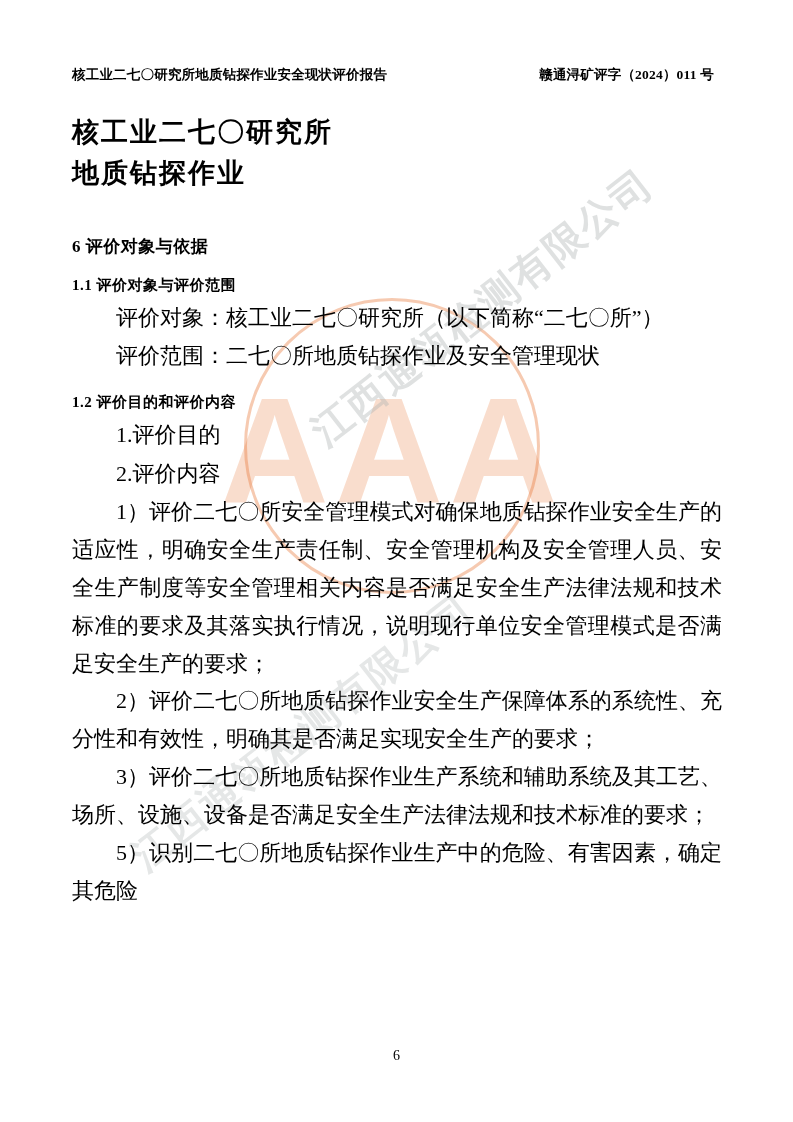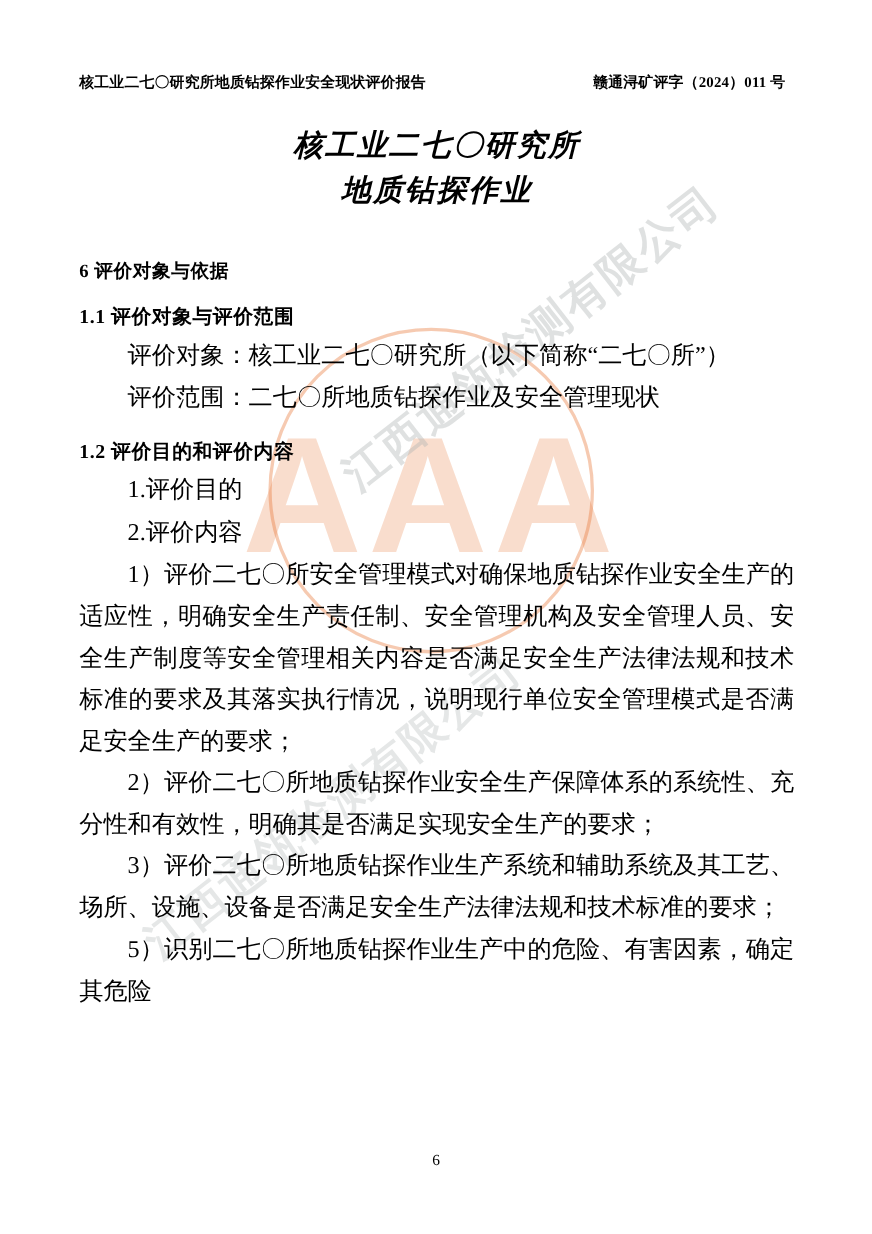--- a/index.html
+++ b/index.html
@@ -104,24 +104,23 @@
   }
   
   .content {
     position: absolute;
     top: 112px;
     left: 72px;
     width: 650px;
     z-index: 1;
   }
   .doc-title {
-    text-align: center;
+    text-align: left;
     font-weight: 700;
     line-height: 1.5;
-    font-style: italic;
   }
   .doc-title .t1 {
     font-size: 27px;
     letter-spacing: 2px;
     display: block;
   }
   .doc-title .t2 {
     font-size: 27px;
     letter-spacing: 2px;
     display: block;
@@ -133,21 +132,21 @@
     margin-top: 8px;
   }
   .h1 {
     font-size: 17px;
     font-weight: 700;
     margin-top: 42px;
     margin-bottom: 4px;
     letter-spacing: 0.5px;
   }
   .h2 {
-    font-size: 18px;
+    font-size: 15px;
     font-weight: 700;
     margin-top: 18px;
     margin-bottom: 4px;
     letter-spacing: 0.5px;
   }
   .para {
     font-size: 22px;
     line-height: 1.72;
     text-align: justify;
     text-justify: inter-ideograph;

